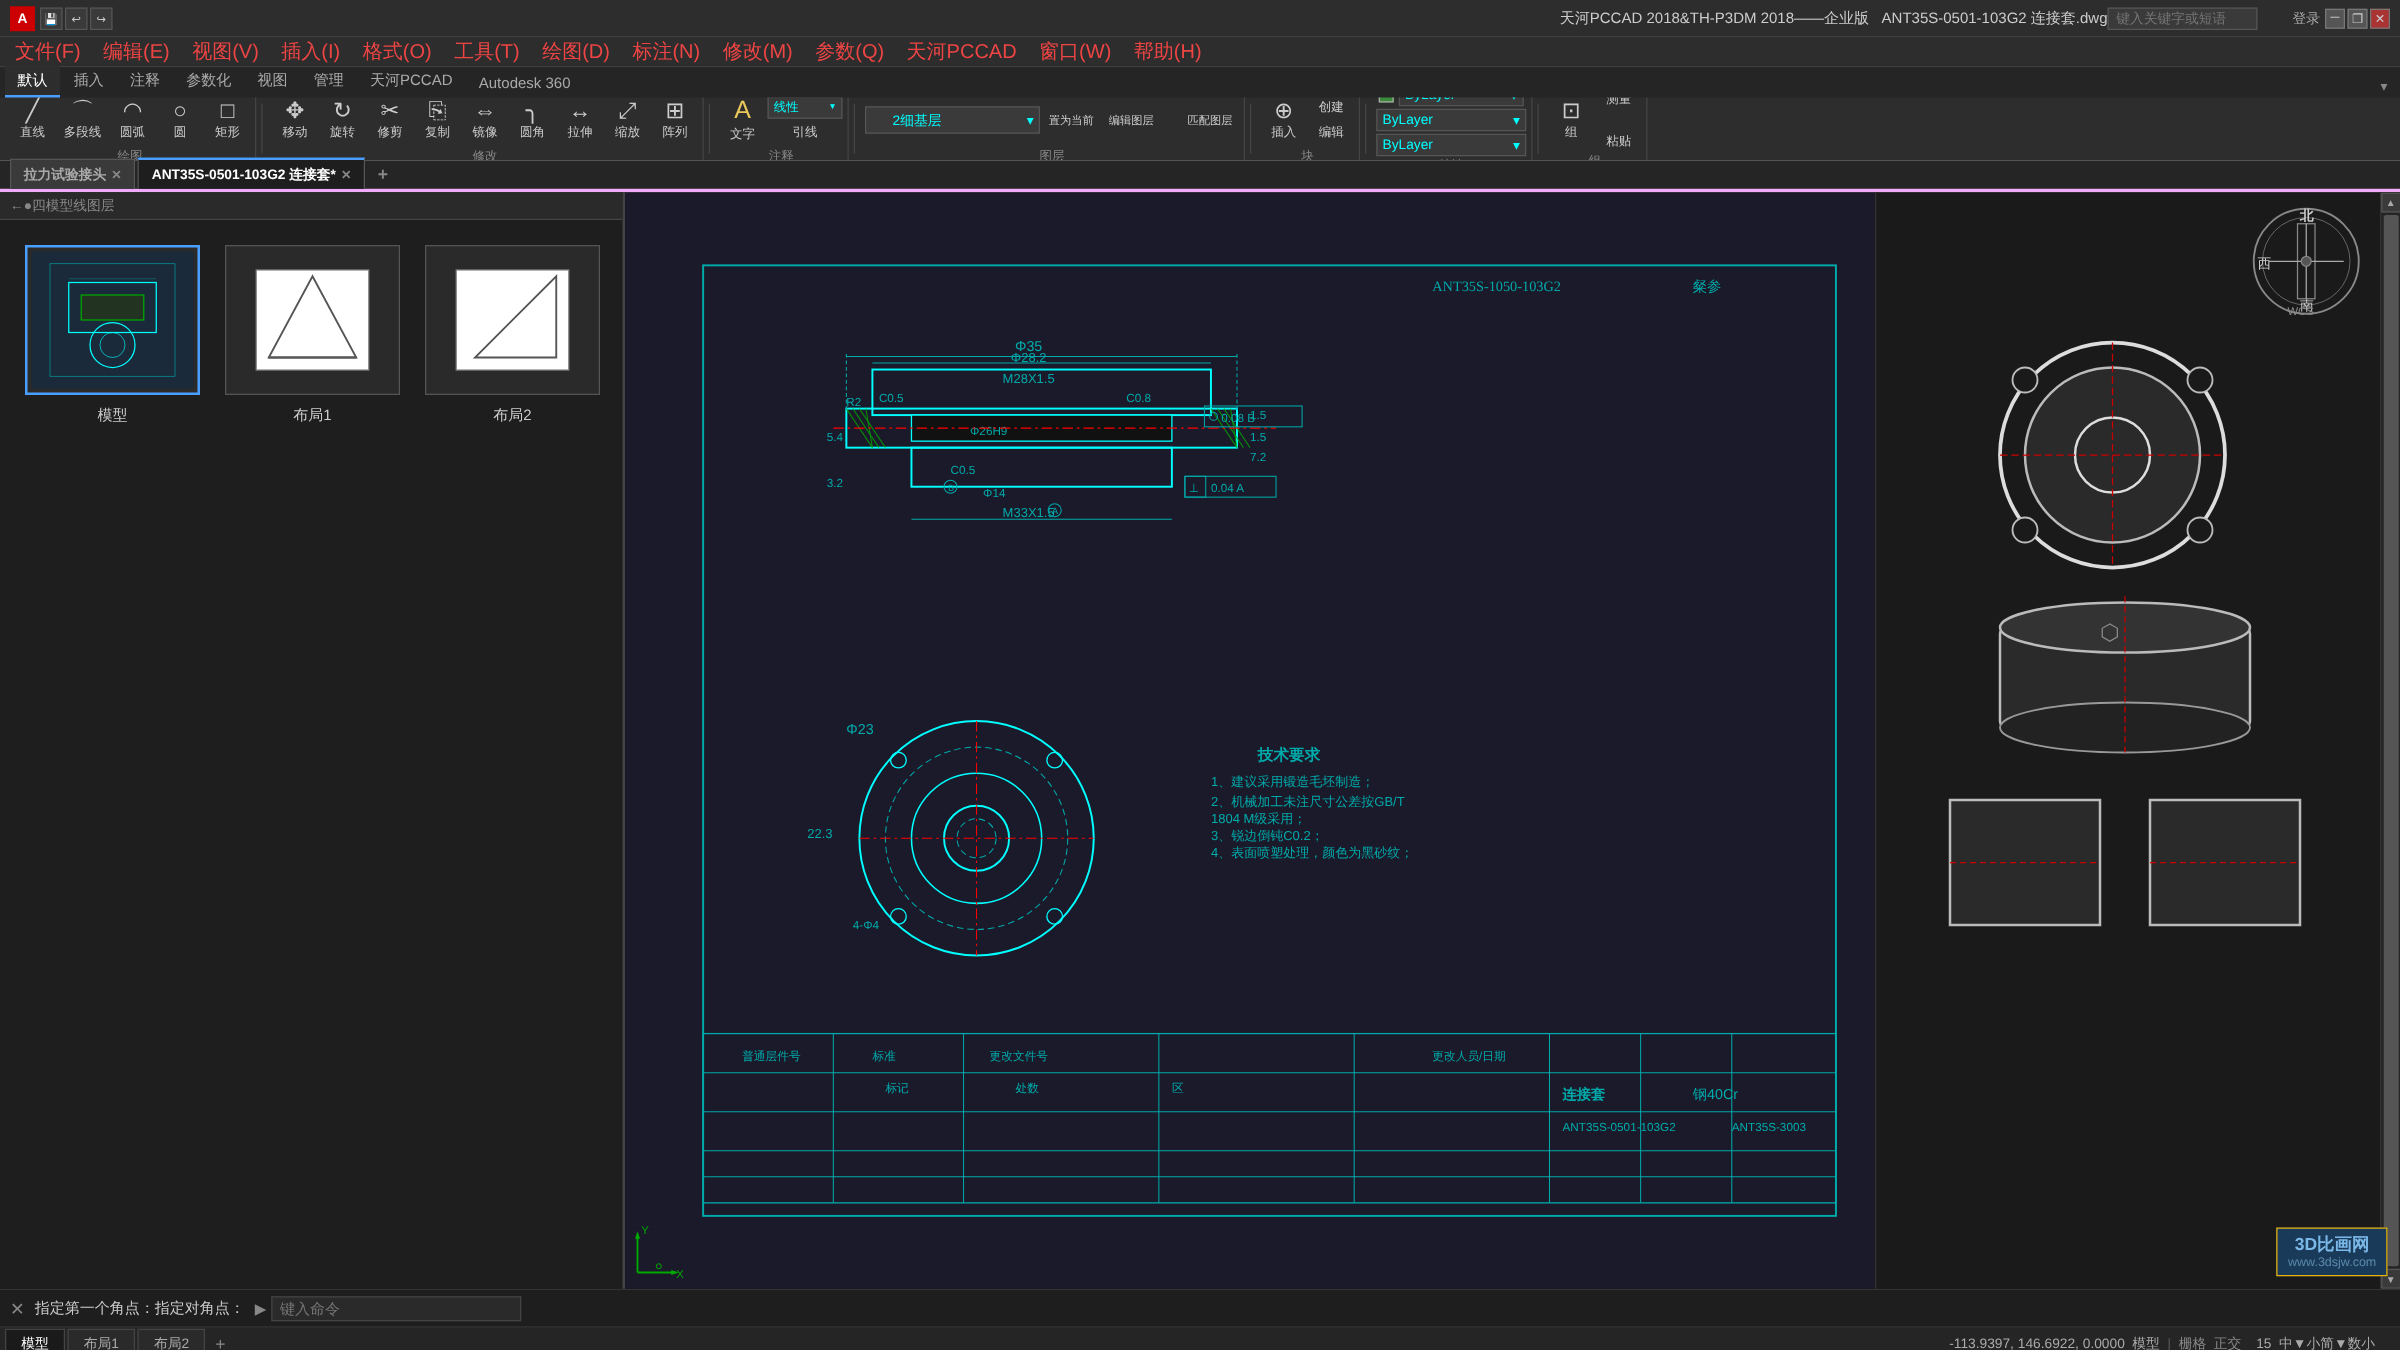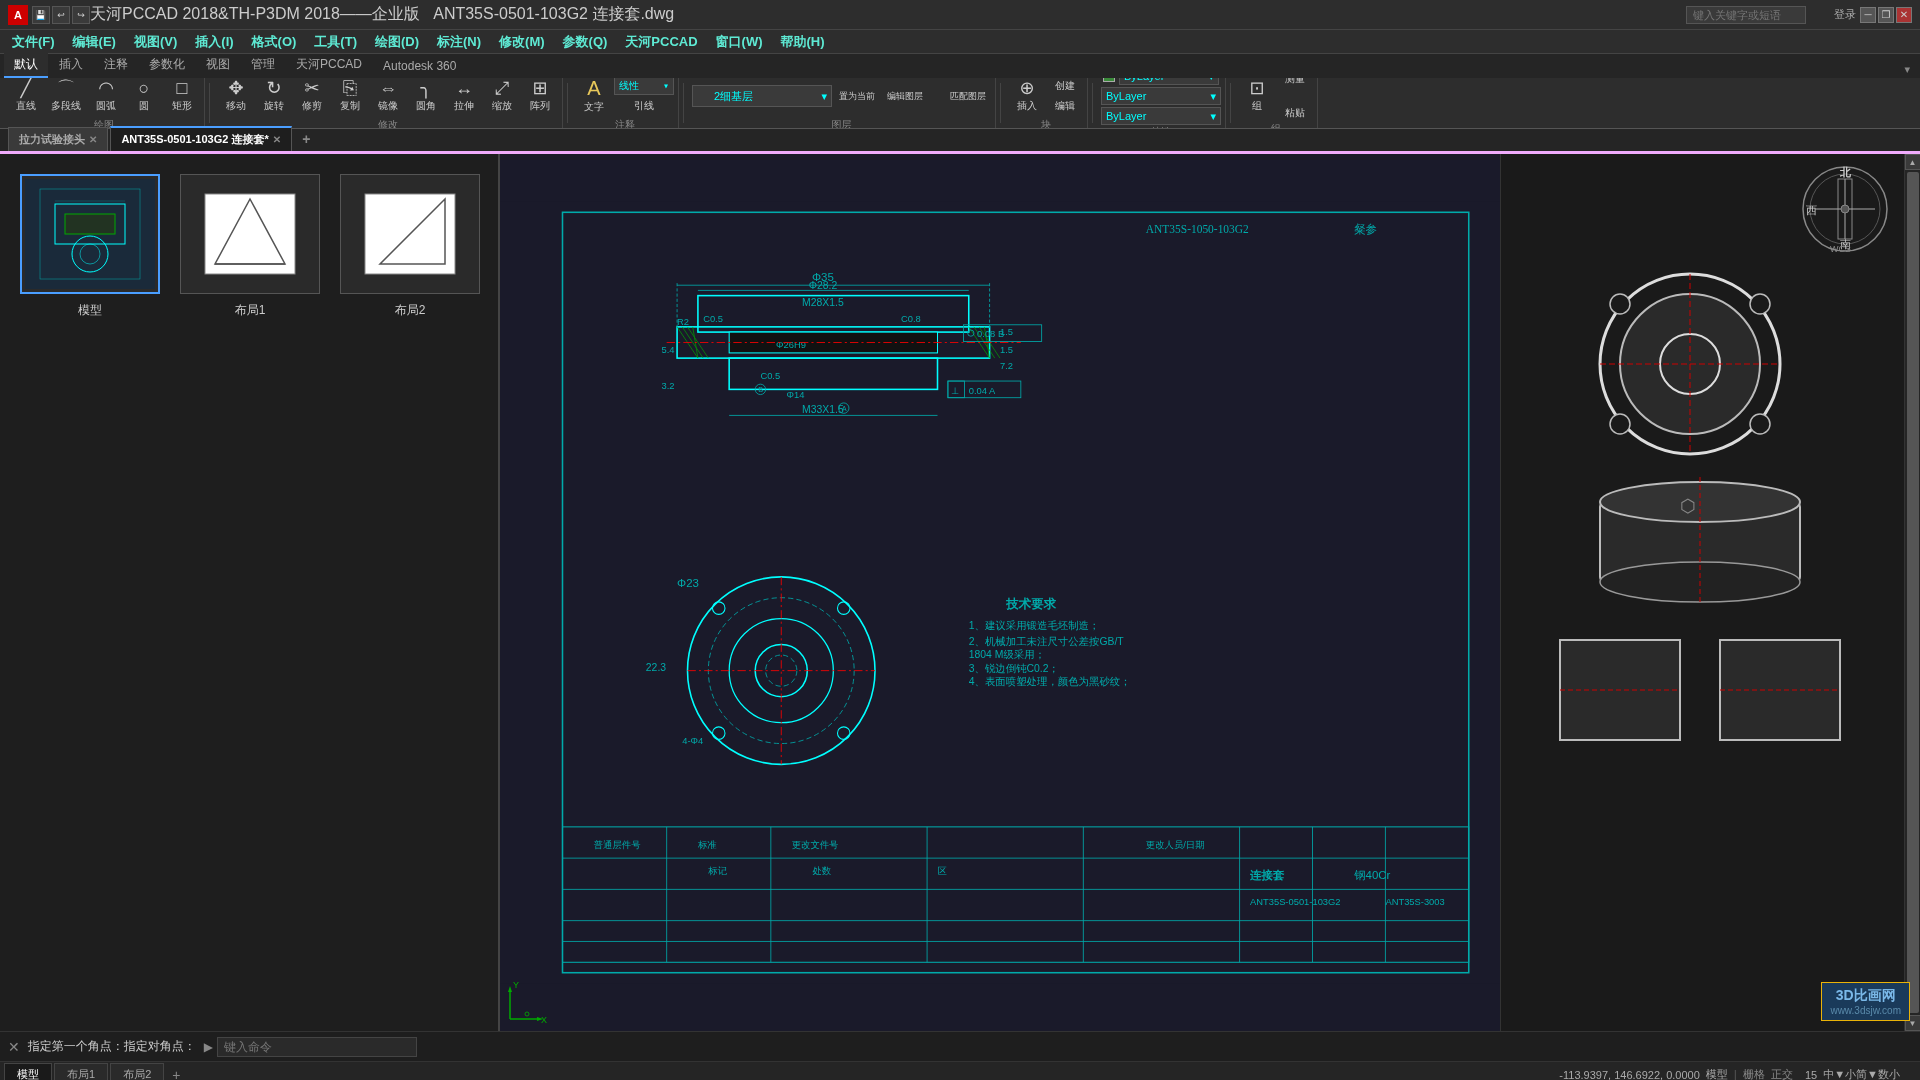--- a/index.html
+++ b/index.html
@@ -18,23 +18,23 @@
       height: 30px;
       background: #2d2d2d;
       display: flex;
       align-items: center;
       justify-content: space-between;
       padding: 0 8px;
       border-bottom: 1px solid #444;
     }
     #title-bar .title-text {
       color: #ccc;
-      font-size: 16px;
+      font-size: 12px;
       flex: 1;
-      text-align: left;
+      text-align: right;
     }
     #title-bar .win-btn {
       width: 16px;
       height: 16px;
       background: #555;
       border: 1px solid #777;
       color: #ccc;
       font-size: 10px;
       display: flex;
       align-items: center;
@@ -61,25 +61,24 @@
       height: 24px;
       background: #2d2d2d;
       display: flex;
       align-items: center;
       padding: 0 4px;
       border-bottom: 1px solid #444;
       gap: 2px;
     }
     .menu-item {
       padding: 2px 8px;
-      color: #5eead4;
-      font-size: 13px;
+      color: #ef4444;
+      font-size: 16px;
       cursor: pointer;
       white-space: nowrap;
-      font-weight: bold;
     }
     .tb-dropdown {
       height: 22px;
       background: #3a3a3a;
       border: 1px solid #555;
       color: #0ff;
       font-size: 11px;
       padding: 0 4px;
       min-width: 80px;
       display: flex;
@@ -645,20 +644,21 @@
   <div class="tab-item active">
     <span>ANT35S-0501-103G2 连接套*</span>
     <span class="tab-close">✕</span>
   </div>
   <div class="tab-add">+</div>
 </div>
 
 <div id="main-area">
 
   <div id="left-panel">
+    <div id="left-panel-header">←●四模型线图层</div>
     <div id="thumbnails-area">
 
       <div class="thumbnail-item">
         <div class="thumbnail-box active">
           <svg width="130" height="110" viewBox="0 0 130 110">
             <rect width="130" height="110" fill="#1a2a3a"></rect>
 
             <rect x="15" y="10" width="100" height="90" fill="none" stroke="#00aaaa" stroke-width="0.5"></rect>
 
             <rect x="30" y="25" width="70" height="40" fill="none" stroke="#00ffff" stroke-width="1"></rect>

